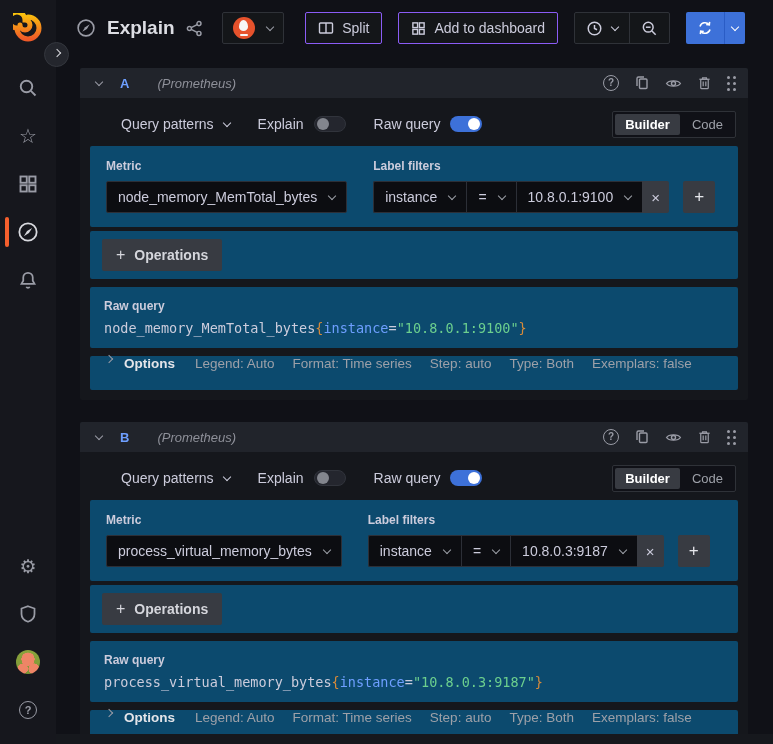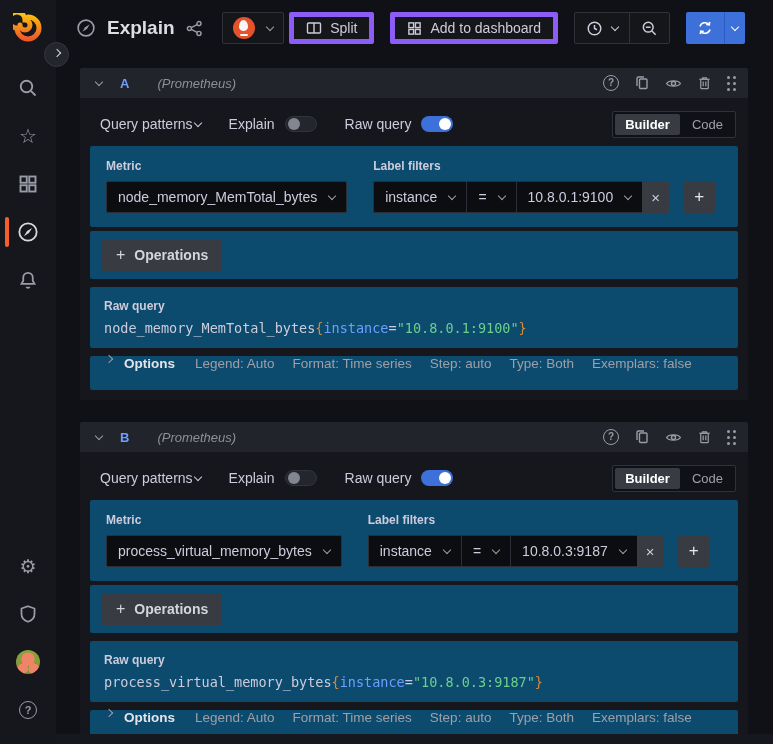--- a/index.html
+++ b/index.html
@@ -70,21 +70,21 @@
     background:#141619; border:1px solid #2f3238; border-radius:2px;
     color:#9a9ca6; cursor:pointer;
   }
   .prom-icon { width:22px; height:22px; border-radius:50%; background:#e6522c; position:relative; flex:none; }
   .prom-flame { position:absolute; left:6.5px; top:3px; width:9px; height:10.5px; background:#f7f7f7;
     border-radius:50% 50% 50% 50%/62% 62% 38% 38%; }
   .prom-base { position:absolute; left:7px; bottom:3.2px; width:8px; height:2.2px; background:#f7f7f7; border-radius:1px; }
   .tb-right { margin-left:auto; display:flex; align-items:center; gap:16px; }
   .tb-btn {
     height:32px; display:flex; align-items:center; gap:8px; padding:0 12px;
-    background:#141619; border:5px solid #8b5cf6; border-radius:2px;
+    background:#141619; border:1px solid #8b5cf6; border-radius:2px;
     color:#ccccdc; font-size:14px; font-weight:500; cursor:pointer;
   }
   .tb-group { display:flex; align-items:stretch; border:1px solid #2f3238; border-radius:2px; background:#141619; height:32px; }
   .tb-group .seg-btn {
     display:flex; align-items:center; gap:9px; padding:0 11px; color:#ccccdc;
     background:none; border:none; cursor:pointer;
   }
   .tb-group .divider { width:1px; background:#2f3238; }
   .refresh-btn {
     height:32px; display:flex; align-items:stretch; border-radius:2px; overflow:hidden;
@@ -102,22 +102,22 @@
   }
   .qc-header .cv { color:#9a9ca6; margin-left:4px; }
   .refid { color:#6e9fff; font-size:13px; font-weight:700; margin-left:18px; }
   .ds-hint { color:#8e9099; font-size:13px; font-style:italic; margin-left:28px; }
   .qc-actions { margin-left:auto; display:flex; align-items:center; gap:15px; color:#9a9ca6; }
   .qc-actions > * { background:none; border:none; color:inherit; cursor:pointer; display:flex; padding:0; }
   .dots { display:grid; grid-template-columns:repeat(2,3px); gap:3px; }
   .dot { width:3px; height:3px; border-radius:50%; background:currentColor; }
   .qc-body { padding:8px 10px 10px; }
   .qc-toolbar { display:flex; align-items:center; height:36px; padding:0 2px 0 10px; margin-bottom:4px; }
-  .plain-drop { display:flex; align-items:center; gap:2px; background:none; border:none; color:#ccccdc;
-    font-size:14px; cursor:pointer; }
+  .plain-drop { display:flex; align-items:center; gap:10px; background:none; border:none; color:#ccccdc;
+    font-size:14px; cursor:pointer;margin-left:21px; }
   .tog-label { font-size:14px; color:#ccccdc; margin-left:28px; margin-right:10px; }
   .switch { width:32px; height:16px; border-radius:9px; position:relative; border:none; cursor:pointer; flex:none; }
   .switch.off { background:#24262e; border:1px solid #31343c; }
   .switch.on  { background:#3d71d9; }
   .knob { position:absolute; top:2px; width:12px; height:12px; border-radius:50%; }
   .switch.off .knob { left:2px; background:#83868e; top:1px; }
   .switch.on  .knob { right:2px; background:#fff; }
   .segmented { margin-left:auto; display:flex; align-items:center; padding:2px; gap:2px;
     border:1px solid #2f3238; border-radius:2px; background:#101117; }
   .segmented .opt { font-size:13px; padding:3px 10px; border:none; background:none; color:#9da0a8;

